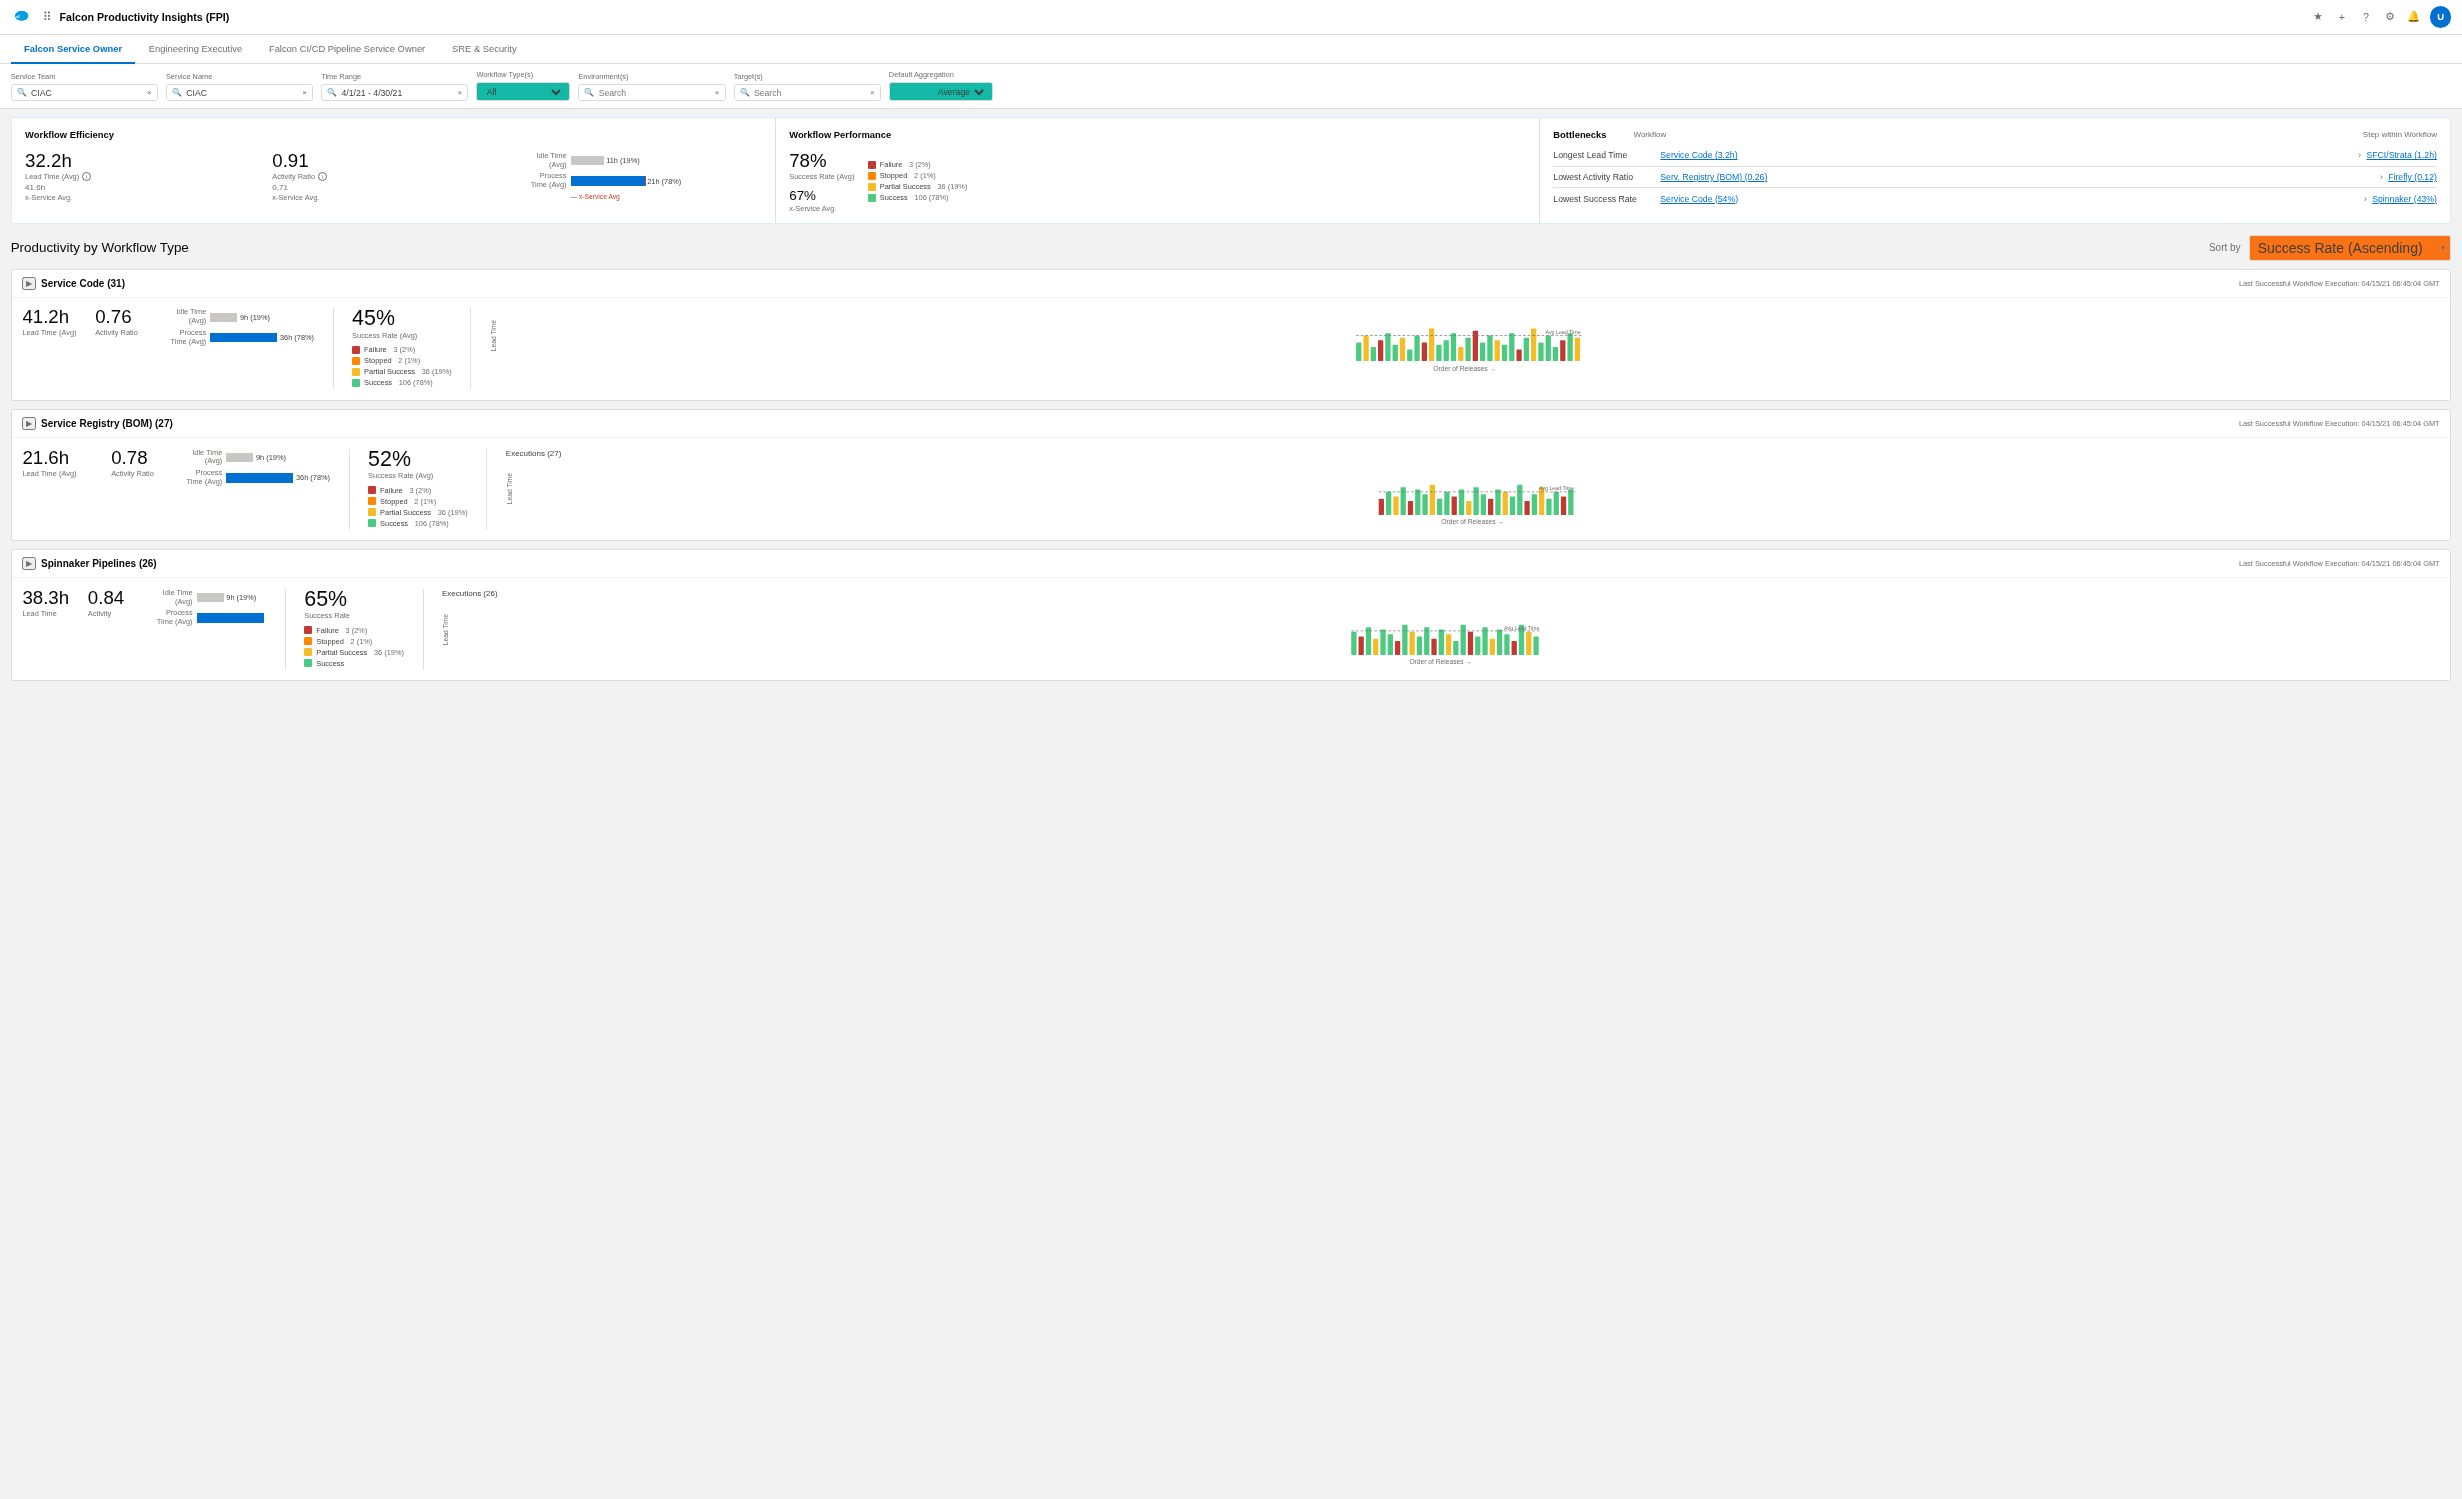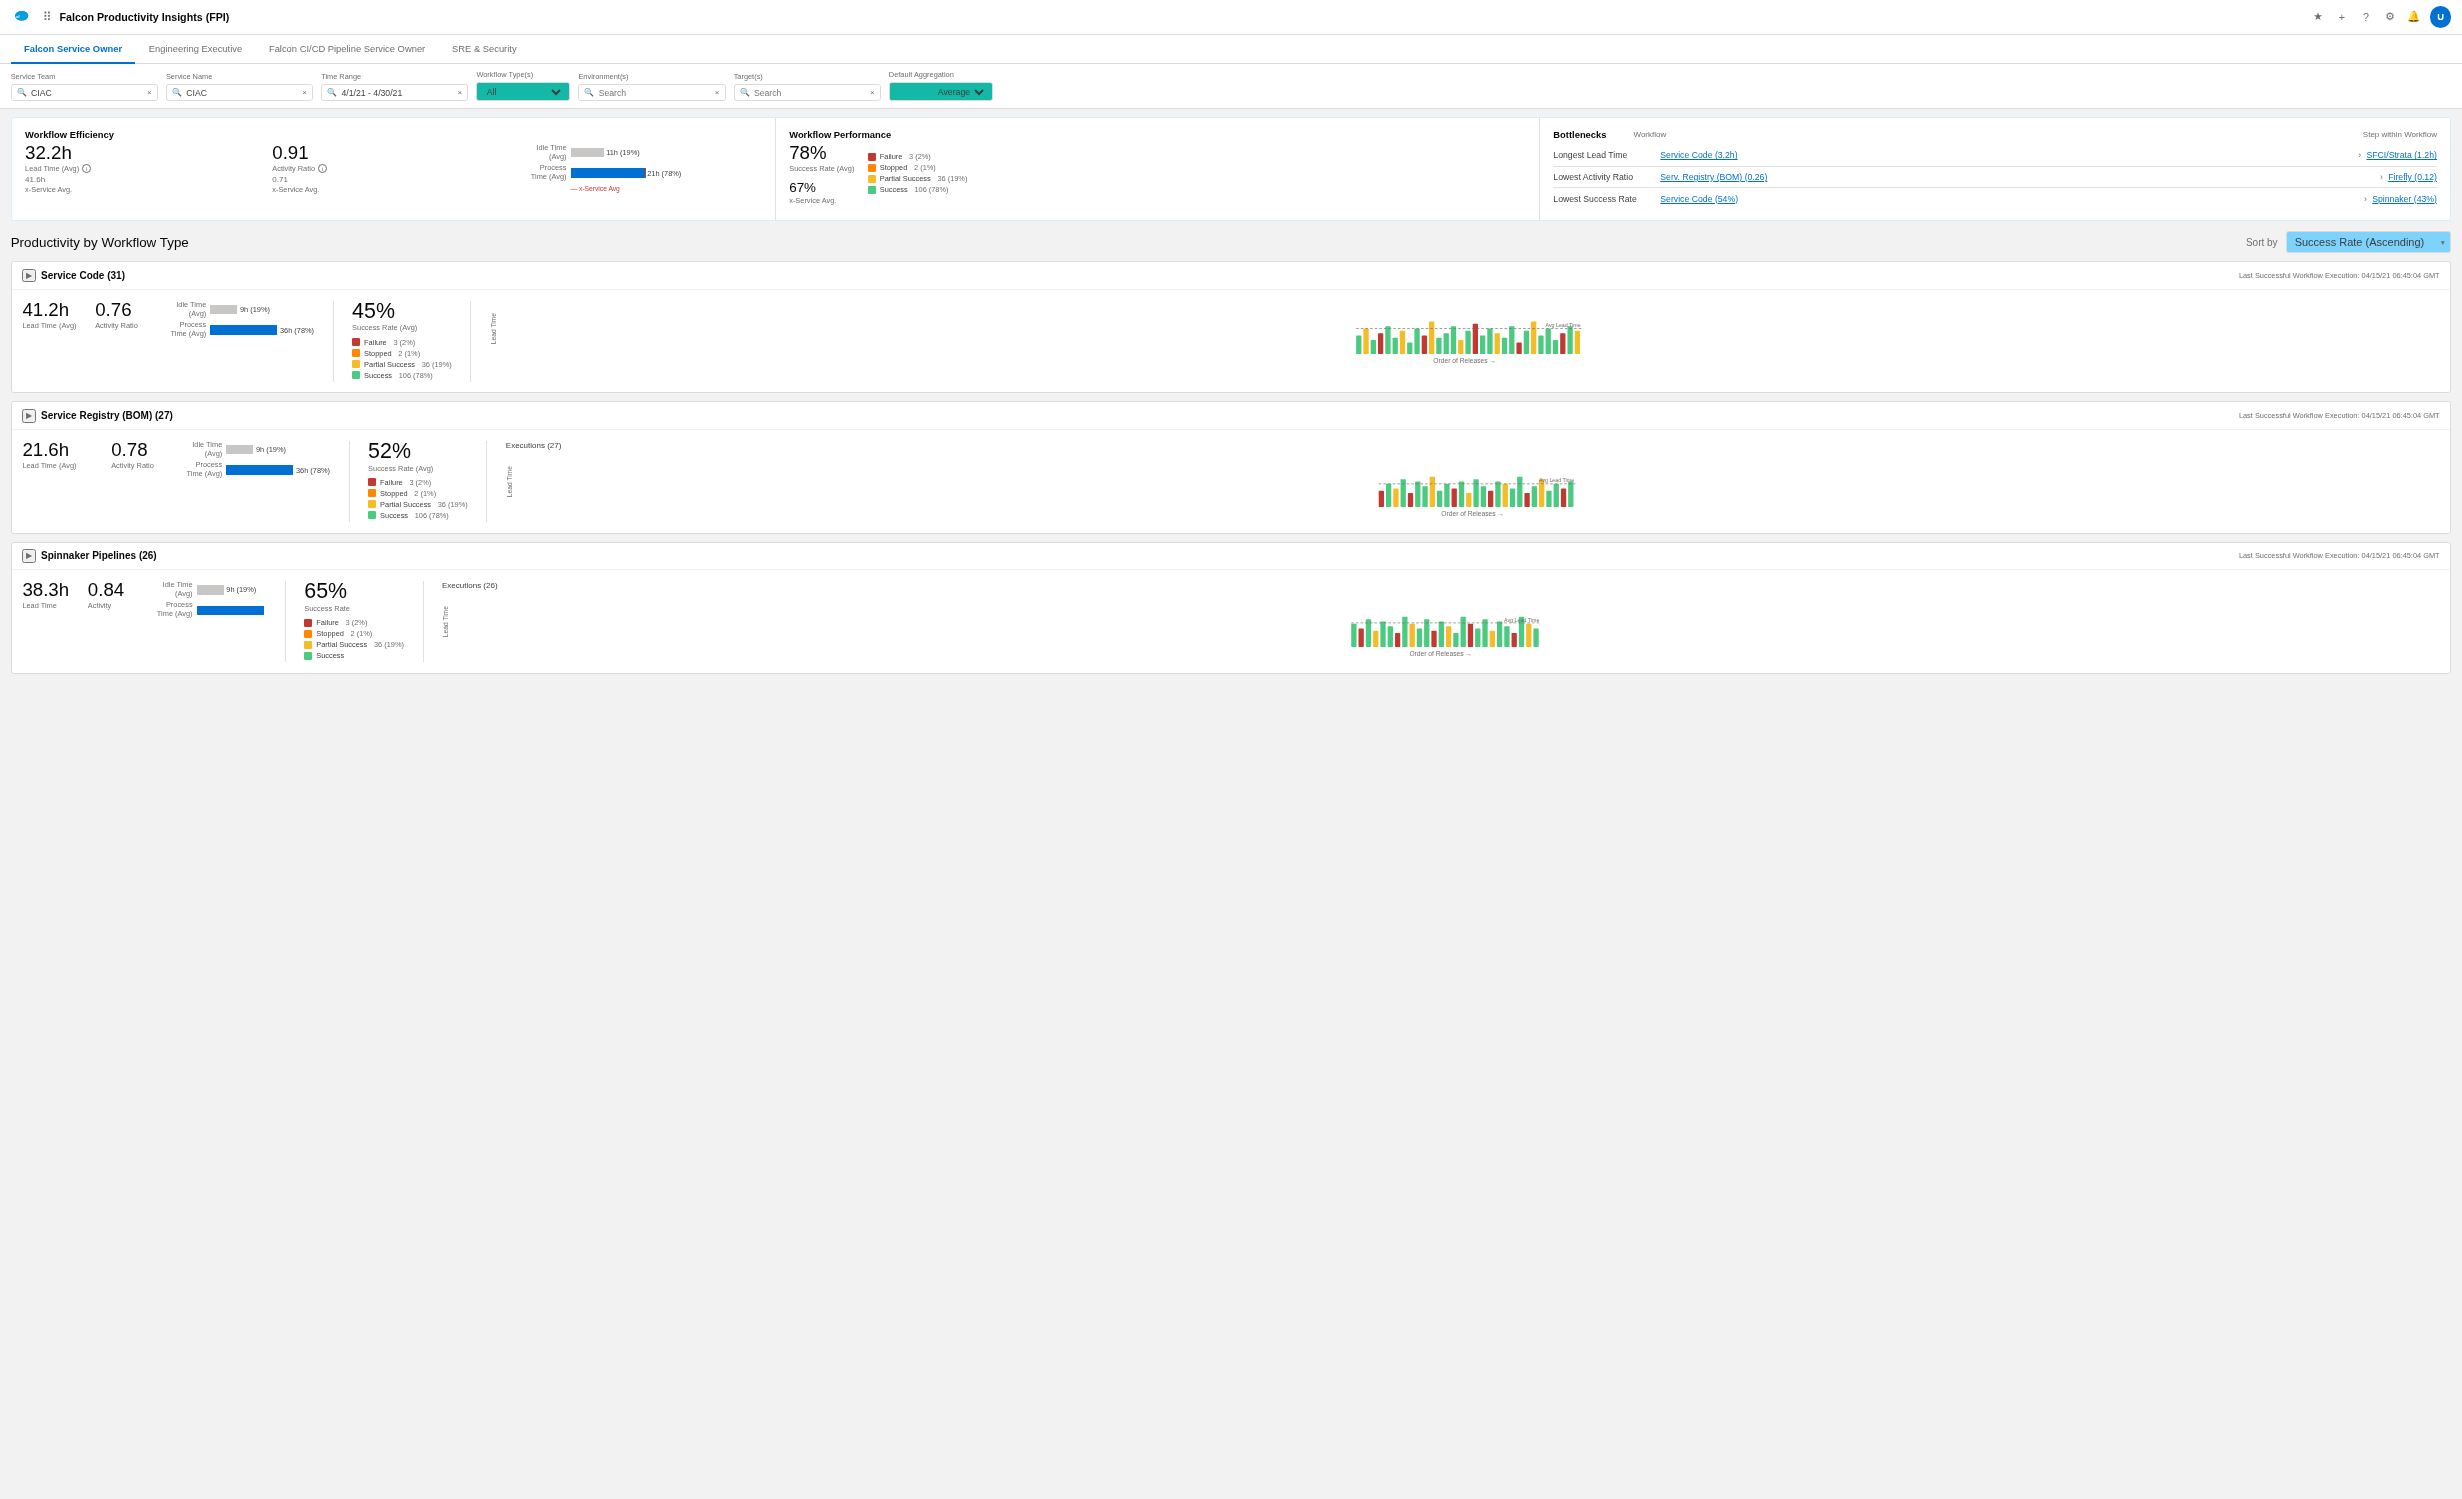--- a/index.html
+++ b/index.html
@@ -29,21 +29,21 @@
     .filter-select-wrap { display: flex; align-items: center; border: 0.7px solid #dddbda; border-radius: 2.7px; padding: 2.7px 5.3px; background: #14b8a6; min-width: 80px; cursor: pointer; }
     .filter-select-wrap select { border: none; outline: none; font-size: 8.7px; color: #3e3e3c; background: transparent; cursor: pointer; width: 100%; }
 
     
     .main-content { padding: 8px 10.7px; }
 
     
     .summary-row { display: flex; gap: 0; background: #fff; border: 0.7px solid #d8edff; border-radius: 2.7px; margin-bottom: 10.7px; overflow: hidden; }
     .summary-card { flex: 1; padding: 10.7px 13.4px; border-right: 0.7px solid #e0e0e0; }
     .summary-card:last-child { border-right: none; }
-    .card-title { font-size: 9.4px; font-weight: 600; color: #080707; margin-bottom: 4px; }
+    .card-title { font-size: 9.4px; font-weight: 600; color: #080707; margin-bottom: 12px; }
 
     
     .we-grid { display: grid; grid-template-columns: 1fr 1fr 1fr; gap: 5.3px; align-items: start; }
     .metric-value { font-size: 18.7px; font-weight: 300; color: #080707; line-height: 1; }
     .metric-label { font-size: 7.4px; color: #706e6b; margin-top: 1.3px; display: flex; align-items: center; gap: 2.7px; }
     .info-icon { width: 9.4px; height: 9.4px; border-radius: 50%; border: 0.7px solid #706e6b; display: inline-flex; align-items: center; justify-content: center; font-size: 6px; color: #706e6b; cursor: pointer; }
     .metric-sub { font-size: 8px; color: #706e6b; margin-top: 1.3px; }
 
     
     .time-bars { }
@@ -69,21 +69,21 @@
     .bn-row:last-child { border-bottom: none; }
     .bn-label { width: 107px; color: #3e3e3c; font-weight: 500; }
     .bn-val { color: #0070d2; cursor: pointer; flex: 1; }
     .bn-arrow { color: #706e6b; margin: 0 5.3px; }
     .bn-val2 { color: #0070d2; cursor: pointer; }
 
     
     .productivity-header { display: flex; align-items: center; gap: 8px; margin-bottom: 8px; }
     .productivity-title { font-size: 13.4px; font-weight: 300; color: #080707; }
     .sort-label { font-size: 10px; color: #706e6b; margin-left: auto; }
-    .sort-select { border: 0.7px solid #dddbda; border-radius: 2.7px; padding: 4px 18.7px 4px 8px; font-size: 11px; color: #3e3e3c; background: #7dd3fc; cursor: pointer; appearance: none; -webkit-appearance: none; }
+    .sort-select { border: 0.7px solid #dddbda; border-radius: 2.7px; padding: 4px 18.7px 4px 8px; font-size: 14px; color: #3e3e3c; background: #f97316; cursor: pointer; appearance: none; -webkit-appearance: none; }
     .sort-wrap { position: relative; display: inline-flex; align-items: center; }
     .sort-wrap::after { content: '▼'; position: absolute; right: 5.3px; font-size: 6.7px; color: #706e6b; pointer-events: none; }
 
     
     .workflow-card { background: #fff; border: 0.7px solid #dddbda; border-radius: 2.7px; margin-bottom: 8px; overflow: hidden; }
     .workflow-card-header { display: flex; align-items: center; padding: 6.7px 10.7px; border-bottom: 0.7px solid #f3f2f2; }
     .expand-btn { width: 13.4px; height: 13.4px; display: flex; align-items: center; justify-content: center; cursor: pointer; color: #706e6b; font-size: 8px; margin-right: 5.3px; }
     .workflow-card-title { font-size: 10px; font-weight: 600; color: #080707; }
     .workflow-card-meta { margin-left: auto; font-size: 7.4px; color: #706e6b; }
     .workflow-card-body { display: flex; padding: 10.7px; gap: 13.4px; align-items: flex-start; }

